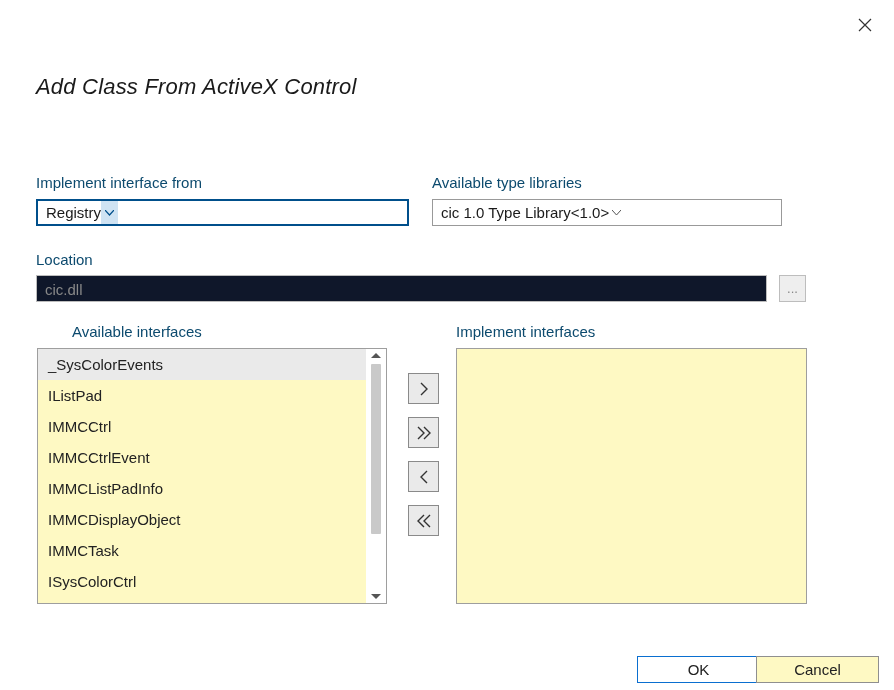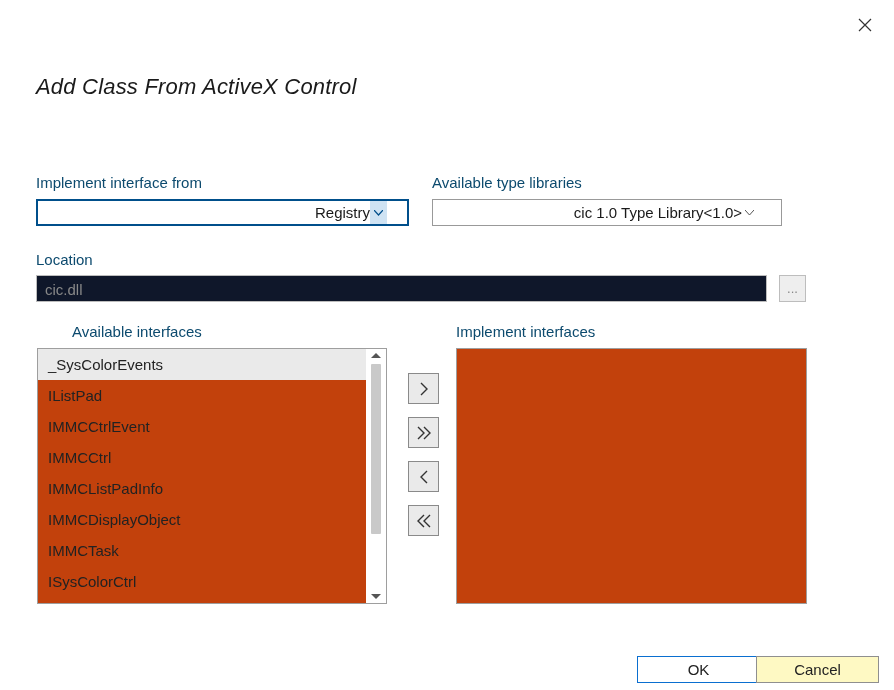--- a/index.html
+++ b/index.html
@@ -39,21 +39,21 @@
   .lbl-implement-from { left: 36px; top: 174px; }
   .lbl-libs { left: 432px; top: 174px; }
   .lbl-location { left: 36px; top: 251px; }
   .lbl-avail-if { left: 36px; top: 323px; margin-left: 36px; }
   .lbl-impl-if { left: 456px; top: 323px; }
 
   .dropdown {
     position: absolute;
     display: flex;
     align-items: center;
-    justify-content: flex-end;
+    justify-content: flex-start;
     padding: 0 24px 0 8px;
     height: 27px;
     background: #fff;
     font-size: 15px;
     line-height: 27px;
   }
   .dd-implement {
     left: 36px; top: 199px; width: 373px;
     border: 2px solid #004f8b;
   }
@@ -90,21 +90,21 @@
     background: #eee;
     color: #888;
     font-size: 13px;
     text-align: center;
     line-height: 25px;
   }
 
   .listbox {
     position: absolute;
     border: 1px solid #9e9e9e;
-    background: #c2410c;
+    background: #fef9c3;
   }
   .listbox.avail {
     left: 37px; top: 348px;
     width: 350px; height: 256px;
     display: flex;
   }
   .listbox.impl {
     left: 456px; top: 348px;
     width: 351px; height: 256px;
   }
@@ -221,22 +221,22 @@
   <div class="location-input">cic.dll</div>
   <div class="browse-btn">...</div>
 
   <div class="lbl lbl-avail-if">Available interfaces</div>
   <div class="lbl lbl-impl-if">Implement interfaces</div>
 
   <div class="listbox avail">
     <div class="list-items">
       <div class="list-item selected">_SysColorEvents</div>
       <div class="list-item">IListPad</div>
+      <div class="list-item">IMMCCtrl</div>
       <div class="list-item">IMMCCtrlEvent</div>
-      <div class="list-item">IMMCCtrl</div>
       <div class="list-item">IMMCListPadInfo</div>
       <div class="list-item">IMMCDisplayObject</div>
       <div class="list-item">IMMCTask</div>
       <div class="list-item">ISysColorCtrl</div>
     </div>
     <div class="scrollbar">
       <div class="scroll-arrow up"></div>
       <div class="scroll-thumb"></div>
       <div class="scroll-track"></div>
       <div class="scroll-arrow down"></div>

